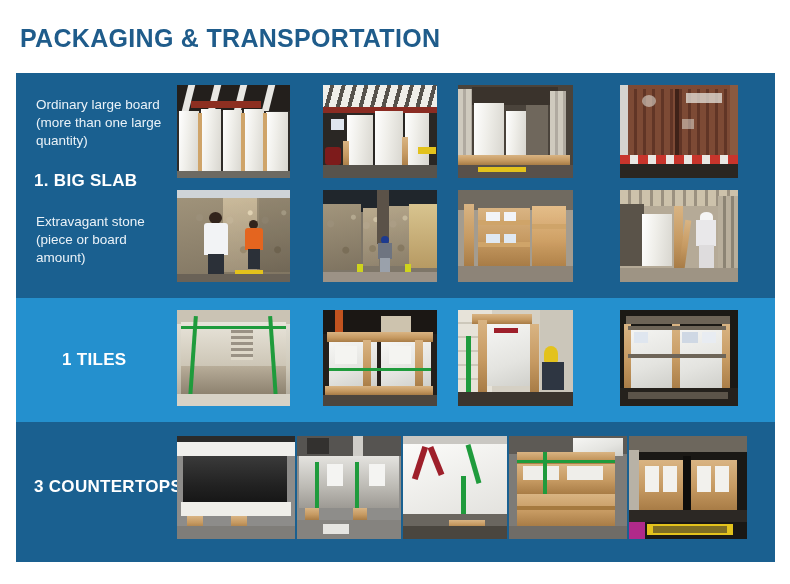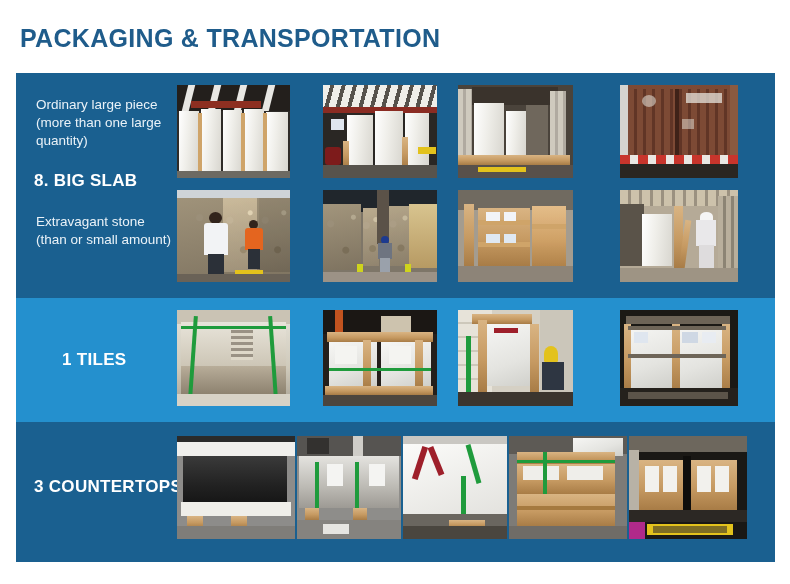--- a/index.html
+++ b/index.html
@@ -67,23 +67,23 @@
 </head>
 <body>
 
 <div id="page-title">PACKAGING &amp; TRANSPORTATION</div>
 
 <div id="panel">
 
   <div class="band band-slab">
 
     <div class="label-col">
-      <div class="label-text lbl-ordinary">Ordinary large piece (more than one large quantity)</div>
-      <div class="label-strong lbl-bigslab">8. BIG SLAB</div>
-      <div class="label-text lbl-extravagant">Extravagant stone (than or small amount)</div>
+      <div class="label-text lbl-ordinary">Ordinary large board (more than one large quantity)</div>
+      <div class="label-strong lbl-bigslab">1. BIG SLAB</div>
+      <div class="label-text lbl-extravagant">Extravagant stone (piece or board amount)</div>
     </div>
 
     <div class="photo" style="left:161px;top:12px;width:113px;height:93px;">
       <div class="ph roof"></div>
       <div class="strip" style="left:0;top:0;width:100%;height:26px;background:#231f1c;"></div>
       <div class="strip beam" style="left:8px;top:0;width:7px;height:26px;"></div>
       <div class="strip beam" style="left:34px;top:0;width:7px;height:26px;"></div>
       <div class="strip beam" style="left:60px;top:0;width:7px;height:26px;"></div>
       <div class="strip beam" style="left:88px;top:0;width:7px;height:26px;"></div>
       <div class="strip" style="left:14px;top:16px;width:70px;height:7px;background:#8d2f21;"></div>

